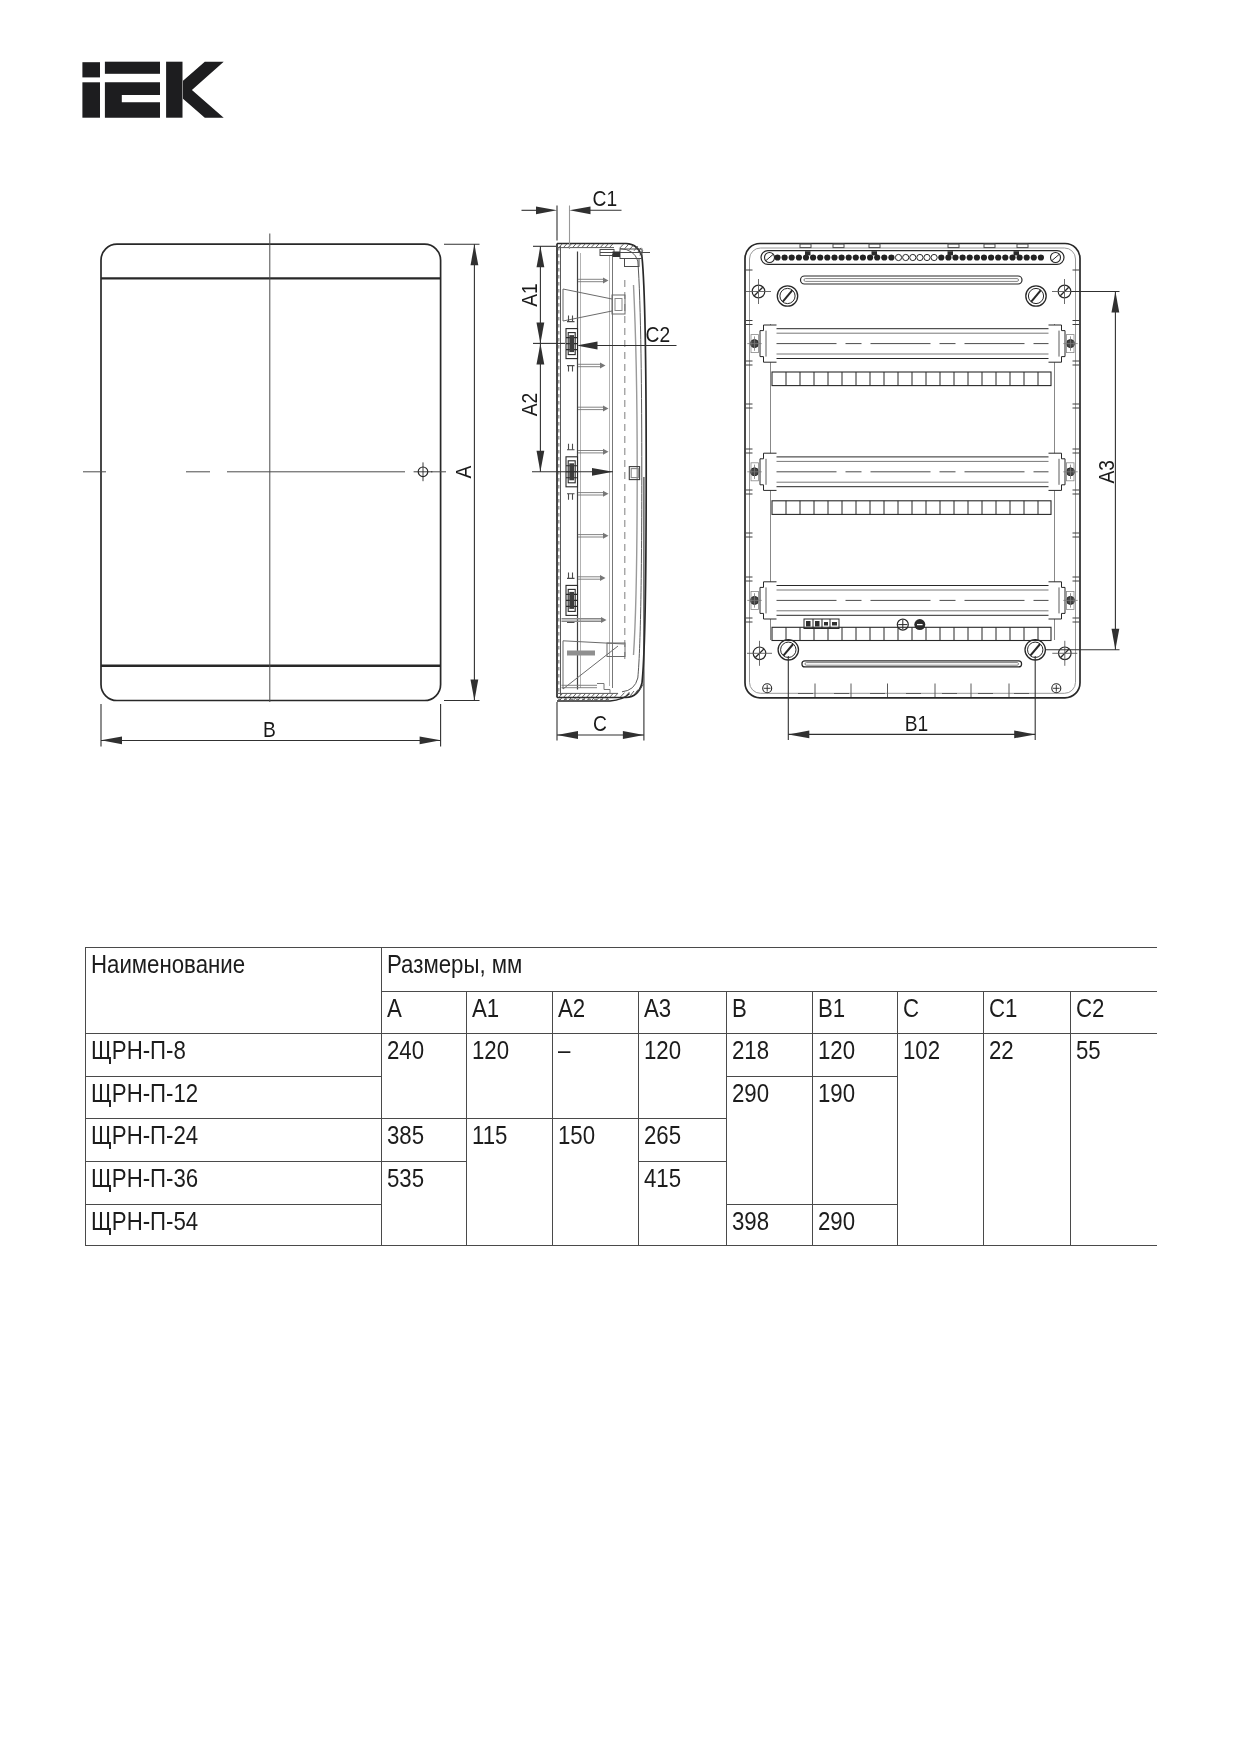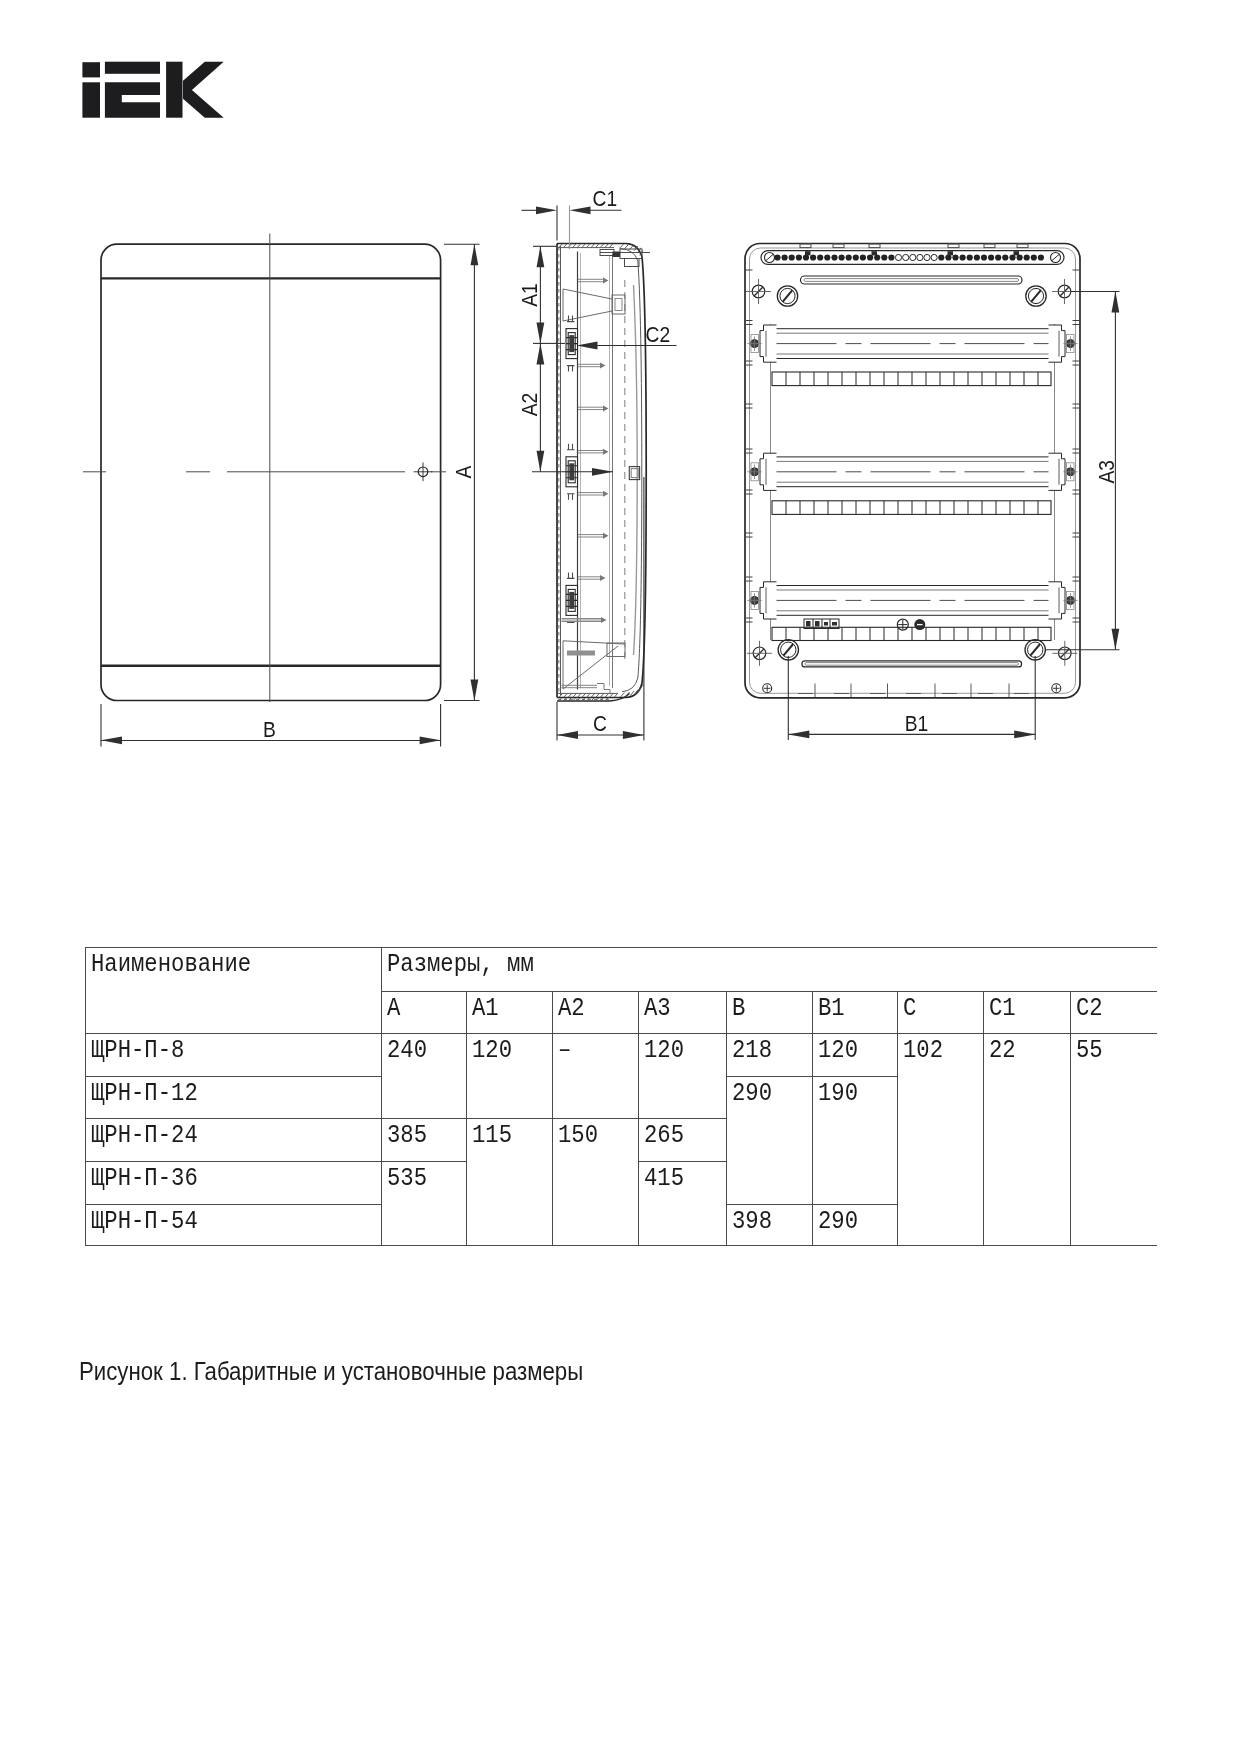--- a/index.html
+++ b/index.html
@@ -1,18 +1,18 @@
 <!DOCTYPE html>
 <html><head>
 <meta charset="utf-8">
 <style>
 html,body{margin:0;padding:0;background:#ffffff;}
 #page{position:relative;width:1237px;height:1751px;background:#ffffff;overflow:hidden;font-family:"Liberation Sans",sans-serif;}
 #draw{position:absolute;left:0;top:0;}
-#dimtable{position:absolute;left:85px;top:947px;border-collapse:collapse;table-layout:fixed;font-family:Liberation Mono, monospace;font-size:26px;color:#1c1c1c;}
+#dimtable{position:absolute;left:85px;top:947px;border-collapse:collapse;table-layout:fixed;font-family:Liberation Sans, sans-serif;font-size:26px;color:#1c1c1c;}
 #dimtable td{border:1px solid #4a4a4a;padding:1px 0 0 5px;vertical-align:top;line-height:31px;overflow:hidden;white-space:nowrap;}
 #dimtable td.noright{border-right:none;}
 .t{display:inline-block;transform:scaleX(0.855);transform-origin:0 50%;white-space:nowrap;}
 #caption{position:absolute;left:79px;top:1356px;font-size:26px;color:#1c1c1c;line-height:31px;}
 </style>
 </head>
 <body>
 <div id="page">
 <svg id="draw" width="1237" height="1751" viewBox="0 0 1237 1751" fill="none">
 
@@ -491,14 +491,13 @@
           <td rowspan="2"><span class="t">415</span></td>
         </tr>
 <tr style="height:41px">
           <td><span class="t">ЩРН-П-54</span></td>
           <td><span class="t">398</span></td>
           <td><span class="t">290</span></td>
         </tr>
 </tbody>
     </table>
 
-<div id="caption"><span class="t">Рисунок 1. Габаритные и установочные размеры</span></div>
 </div>
 
 </body></html>

